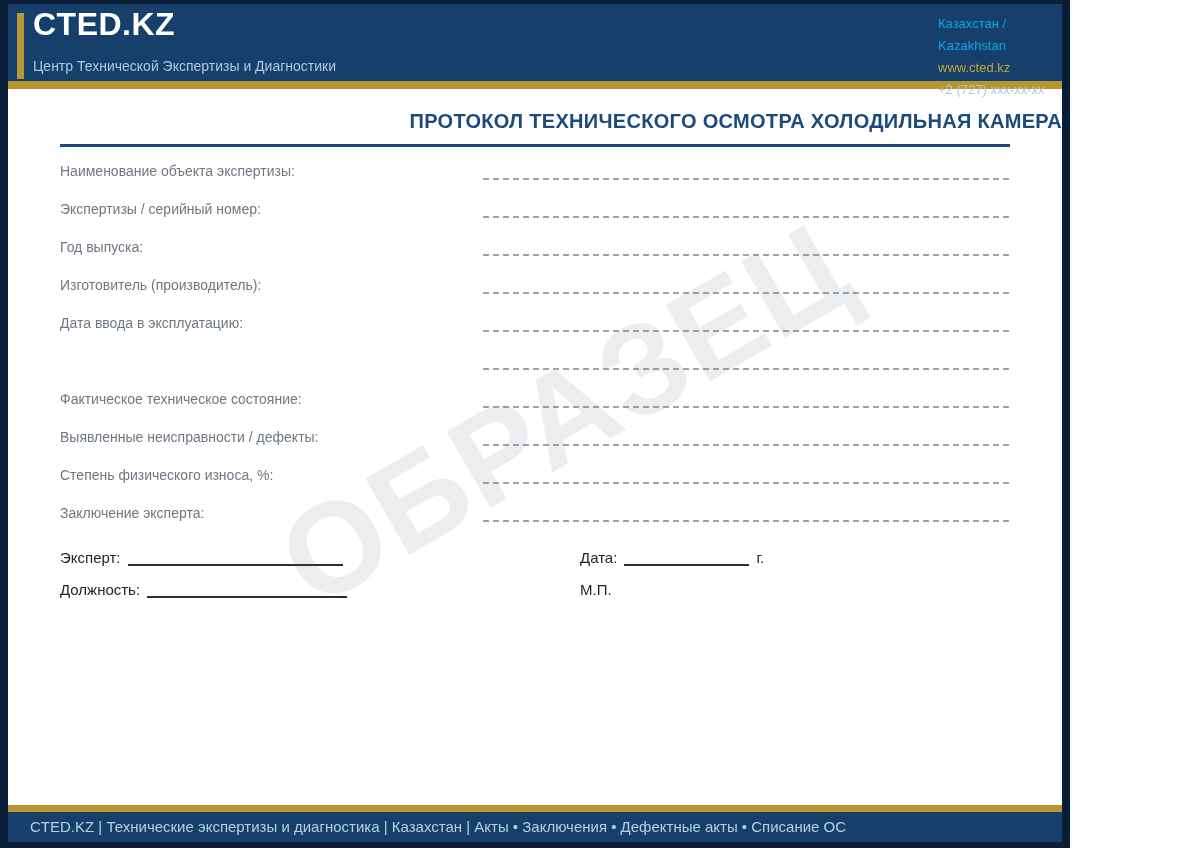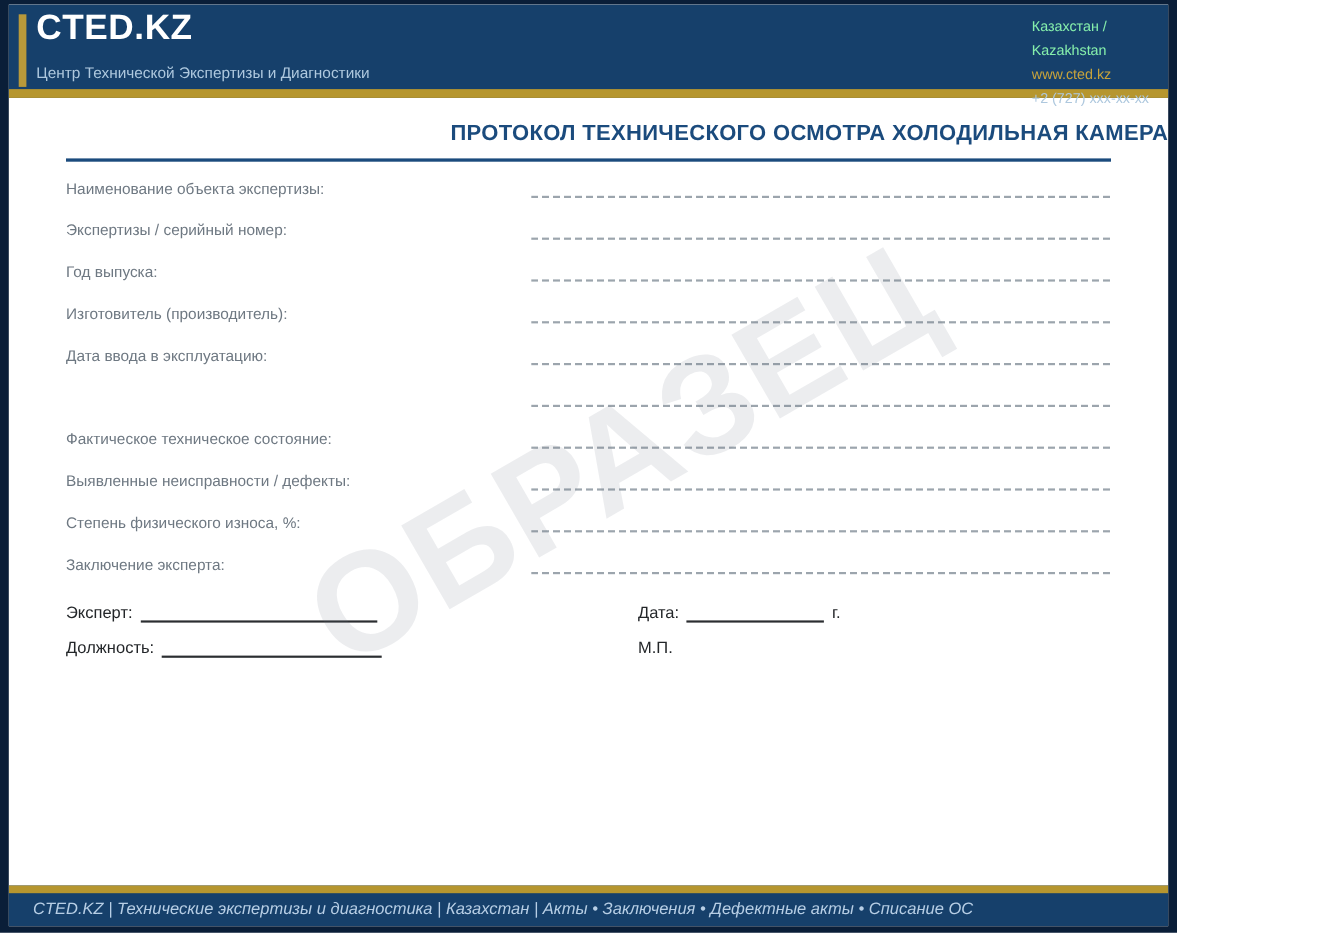--- a/index.html
+++ b/index.html
@@ -35,21 +35,21 @@
     letter-spacing: 0.5px;
   }
   .logo-subtitle {
     position: absolute; left: 25px; top: 54px;
     color: #aec8de; font-size: 14px;
   }
   .header-contacts {
     position: absolute; left: 930px; top: 9px;
     font-size: 13px; line-height: 22px;
   }
-  .contact-country { color: #86efac; }
+  .contact-country { color: #0ea5e9; }
   .contact-site { color: #c8a33b; }
   .contact-phone { color: #aec8de; }
   
   .doc-title {
     margin-top: 21px;
     text-align: right;
     color: #1b4b7d;
     font-size: 20px;
     font-weight: 600;
     letter-spacing: 0.3px;
@@ -113,21 +113,20 @@
   .footer {
     position: absolute; left: 0; right: 0; bottom: 0;
     height: 37px;
     border-top: 7px solid #b6962f;
     background: #16406b;
     color: #b7cee5;
     font-size: 15px;
     line-height: 29px;
     padding-left: 22px;
     white-space: nowrap;
-    font-style: italic;
   }
 </style>
 </head>
 <body>
 
 <div class="frame">
 
   <div class="header">
     <div class="logo-accent"></div>
     <div class="logo-text">CTED.KZ</div>

